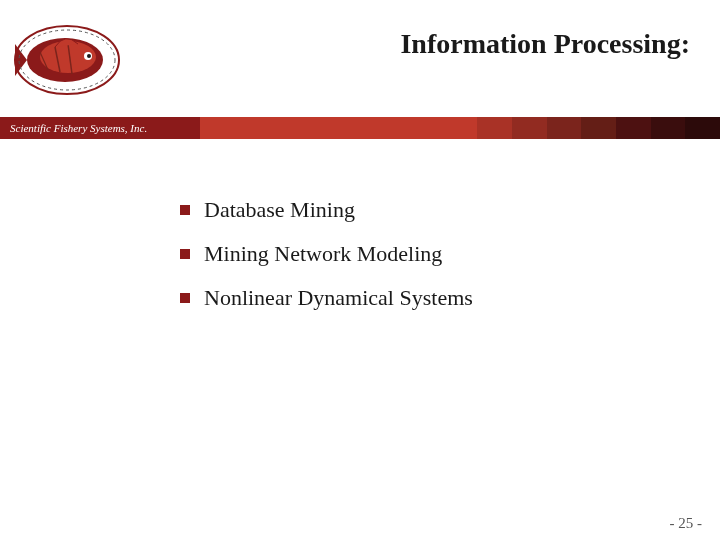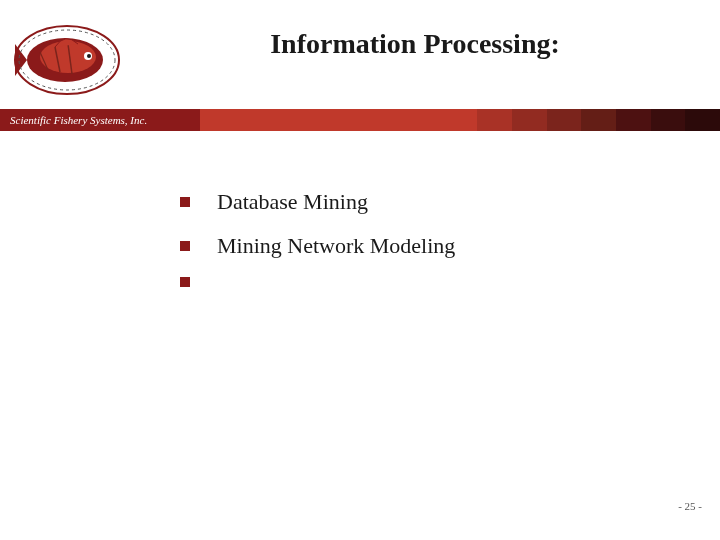--- a/index.html
+++ b/index.html
@@ -42,28 +42,29 @@
       flex: 1;
       text-align: center;
       padding-top: 8px;
     }
 
     .title-text {
       font-size: 28px;
       font-weight: bold;
       color: #1a1a1a;
       line-height: 1.25;
+      text-align: right;
     }
 
     
     .divider-bar {
       display: flex;
       align-items: center;
       height: 18px;
-      margin-top: 10px;
+      margin-top: 18px;
     }
 
     .company-label {
       background: #8b1a1a;
       color: #ffffff;
       font-size: 11px;
       font-style: italic;
       padding: 3px 10px;
       height: 22px;
       display: flex;
@@ -91,37 +92,37 @@
     .bullet-list {
       list-style: none;
     }
 
     .bullet-list li {
       font-size: 22px;
       color: #1a1a1a;
       margin-bottom: 18px;
       display: flex;
       align-items: center;
-      gap: 27px;
+      gap: 14px;
     }
 
     .bullet-square {
       width: 10px;
       height: 10px;
       background: #8b1a1a;
       flex-shrink: 0;
       display: inline-block;
     }
 
     
     .page-number {
       position: absolute;
-      bottom: 28px;
+      bottom: 8px;
       right: 18px;
-      font-size: 11px;
+      font-size: 15px;
       color: #555;
     }
   </style>
 </head>
 <body>
 
 <div class="slide">
 
   <div class="header">
     <div class="logo-area">
@@ -182,19 +183,20 @@
     <li>
           <span class="bullet-square"></span>
           <span>Database Mining</span>
         </li>
         <li>
           <span class="bullet-square"></span>
           <span>Mining Network Modeling</span>
         </li>
         <li>
           <span class="bullet-square"></span>
+          <span>Nonlinear Dynamical Systems</span>
         </li>
       </ul>
   </div>
 
   <div class="page-number">- 25 -</div>
 
 </div>
 
 </body></html>

